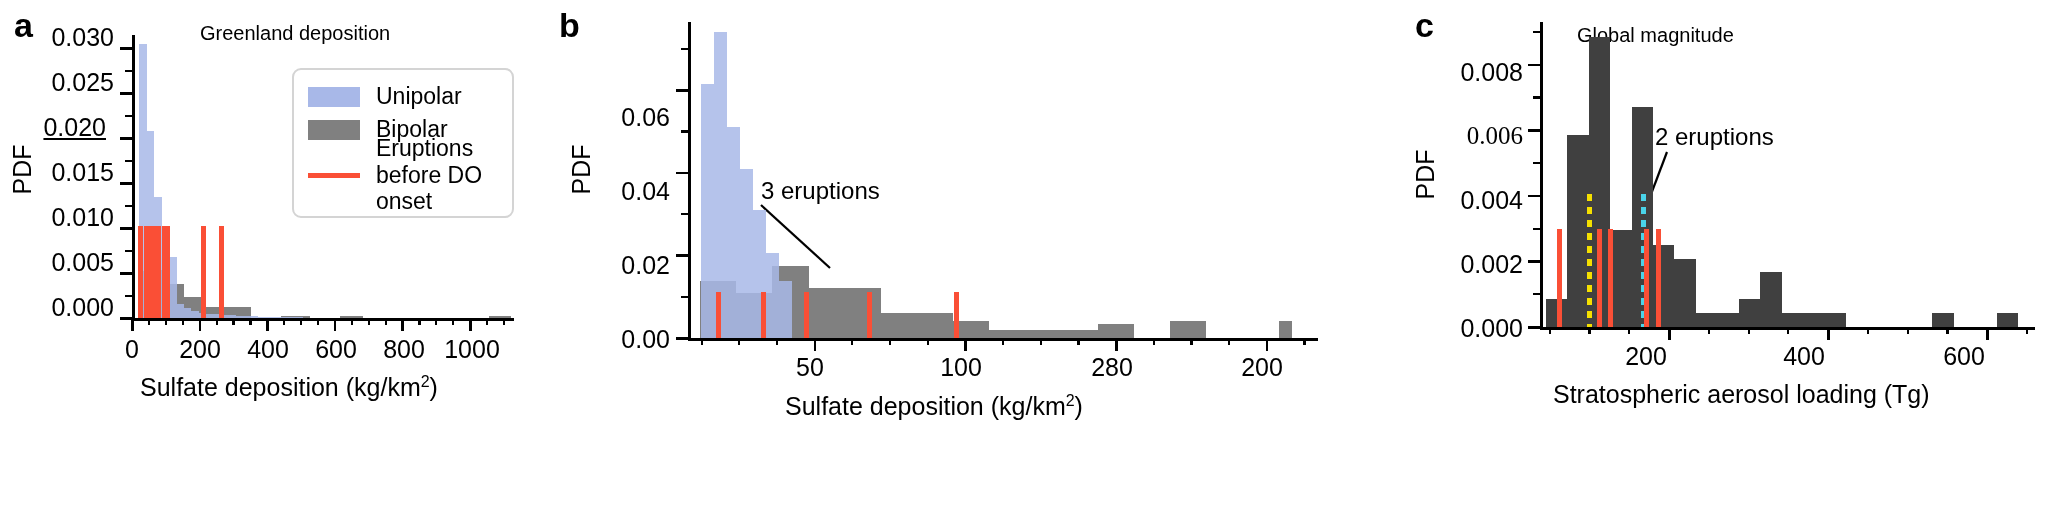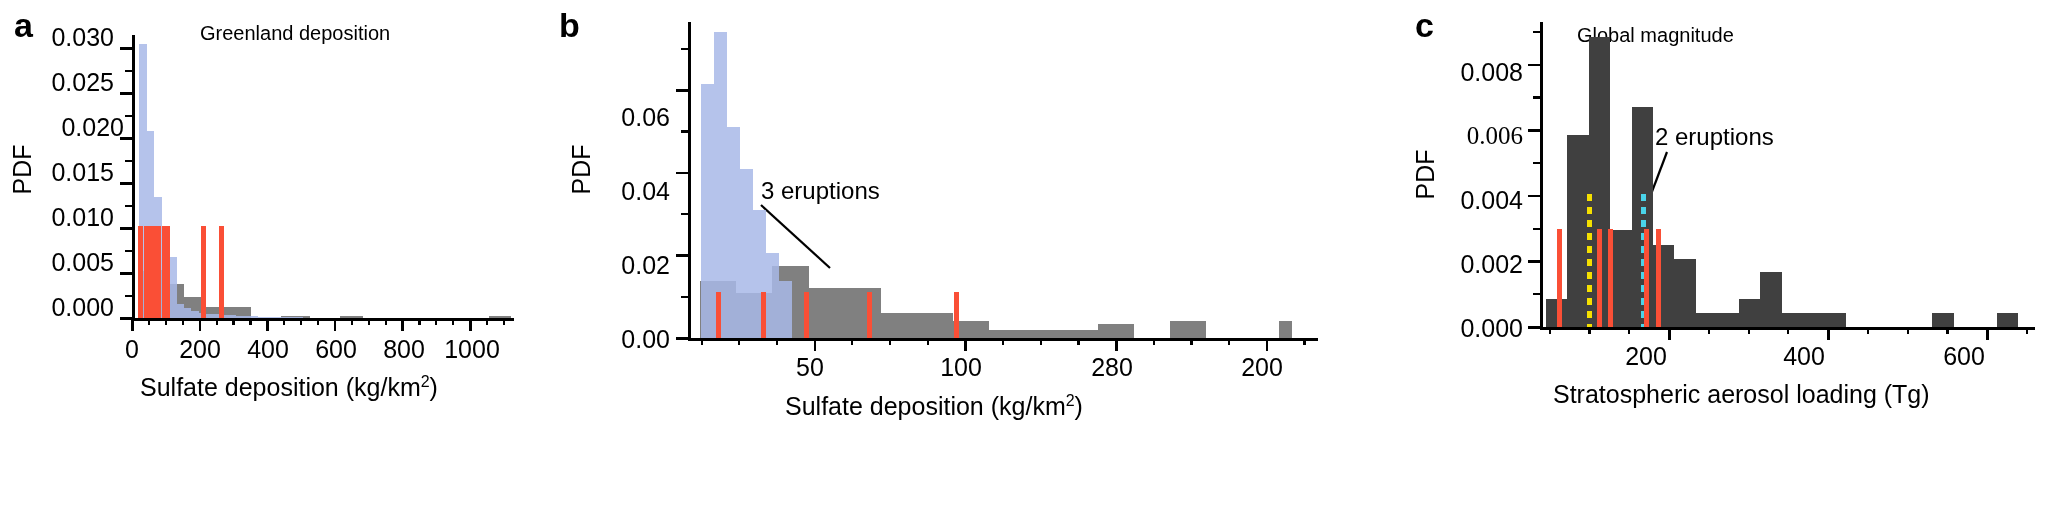--- a/index.html
+++ b/index.html
@@ -116,21 +116,21 @@
 
 <div class="figure">
 
   <div class="panel" id="panel-a">
     <div class="panel-letter" style="left:14px; top:8px;">a</div>
     <div class="panel-title" style="left:200px; top:22px;">Greenland deposition</div>
     <div class="ylabel" style="left:-18px; top:155px; width:80px; text-align:center;">PDF</div>
 
     <div class="ytick-label" style="left:14px; top:23px; width:100px;">0.030</div>
     <div class="ytick-label" style="left:14px; top:68px; width:100px;">0.025</div>
-    <div class="ytick-label" style="left:24px; top:113px; width:100px;">0.020</div>
+    <div class="ytick-label" style="left:6px; top:113px; width:100px;text-decoration:underline;">0.020</div>
     <div class="ytick-label" style="left:14px; top:158px; width:100px;">0.015</div>
     <div class="ytick-label" style="left:14px; top:203px; width:100px;">0.010</div>
     <div class="ytick-label" style="left:14px; top:248px; width:100px;">0.005</div>
     <div class="ytick-label" style="left:14px; top:293px; width:100px;">0.000</div>
 
     <div class="plot" id="plot-a" style="left:132px; top:35px; width:382px; height:283px;">
         <div class="axis-line" style="left: 0px; top: 0px; width: 2.6px; height: 283px;"></div>
         <div class="axis-line" style="left: 0px; top: 283px; width: 382px; height: 2.6px;"></div>
         <div class="tick" style="left: -12px; top: 282px; width: 12px; height: 2.6px;"></div>
         <div class="tick" style="left: -12px; top: 237.079px; width: 12px; height: 2.6px;"></div>
@@ -241,20 +241,39 @@
 
     <div class="xtick-label" style="left:100px; top:335px; width:64px;">0</div>
     <div class="xtick-label" style="left:168px; top:335px; width:64px;">200</div>
     <div class="xtick-label" style="left:236px; top:335px; width:64px;">400</div>
     <div class="xtick-label" style="left:304px; top:335px; width:64px;">600</div>
     <div class="xtick-label" style="left:372px; top:335px; width:64px;">800</div>
     <div class="xtick-label" style="left:434px; top:335px; width:76px;">1000</div>
 
     <div class="xlabel" style="left:140px; top:373px;"><span>Sulfate deposition (kg/km</span><sup style="font-size:16px;">2</sup><span>)</span></div>
 
+    <div class="legend" style="left:292px; top:68px; width:222px;">
+      <div class="legend-row">
+        <div class="swatch-blue"></div>
+        <div class="legend-text">Unipolar</div>
+      </div>
+      <div class="legend-row">
+        <div class="swatch-gray"></div>
+        <div class="legend-text">Bipolar</div>
+      </div>
+      <div class="legend-row tall">
+        <div class="swatch-line-wrap">
+          <div class="swatch-line"></div>
+        </div>
+        <div class="legend-text">
+          <span>Eruptions</span>
+          <span class="l2">before DO onset</span>
+        </div>
+      </div>
+    </div>
   </div>
 
   <div class="panel" id="panel-b">
     <div class="panel-letter" style="left:14px; top:8px;">b</div>
     <div class="ylabel" style="left:-4px; top:155px; width:80px; text-align:center;">PDF</div>
 
     <div class="ytick-label" style="left:30px; top:103px; width:95px;">0.06</div>
     <div class="ytick-label" style="left:30px; top:177px; width:95px;">0.04</div>
     <div class="ytick-label" style="left:30px; top:251px; width:95px;">0.02</div>
     <div class="ytick-label" style="left:30px; top:325px; width:95px;">0.00</div>

